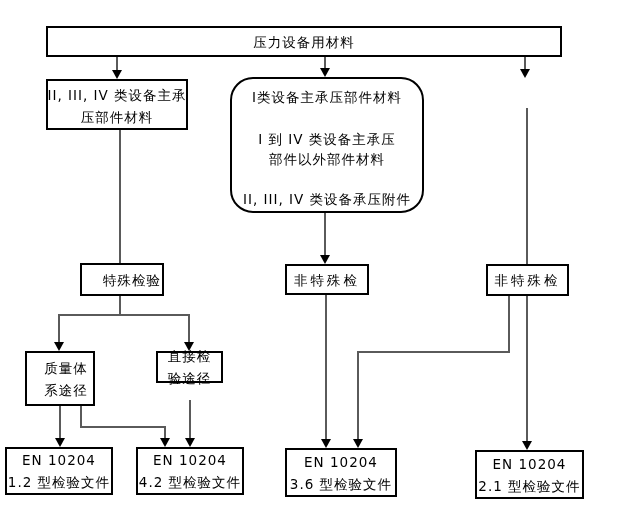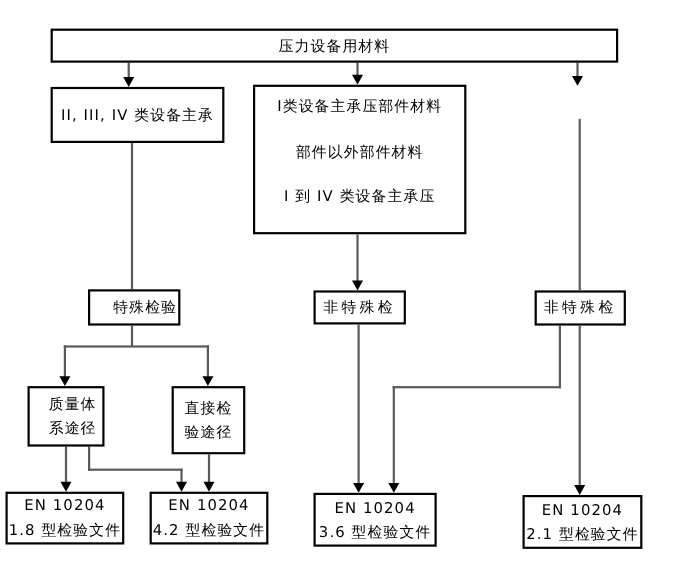--- a/index.html
+++ b/index.html
@@ -14,30 +14,30 @@
   
   .arw{position:absolute;width:0;height:0;
     border-left:5px solid transparent;border-right:5px solid transparent;
     border-top:9px solid #000;}
   
   .node{position:absolute;box-sizing:border-box;background:#fff;border:2px solid #000;
     display:flex;flex-direction:column;align-items:center;justify-content:center;
     text-align:center;font-size:13.5px;line-height:20px;letter-spacing:1px;}
   .node .ln{white-space:nowrap;}
   #n-root   {left:46px;  top:26px;  width:516px; height:31px;}
-  #n-a      {left:46px;  top:79px;  width:158px; height:51px; line-height:22px;}
-  #n-b      {left:230px; top:77px;  width:194px; height:136px; justify-content:flex-start; padding-top:8px;}
+  #n-a      {left:46px;  top:79px;  width:142px; height:51px; line-height:22px;justify-content:flex-end;}
+  #n-b      {left:230px; top:77px;  width:194px; height:136px; justify-content:flex-start; padding-top:8px;border-radius:23px;}
   #n-b .ln0 {margin-bottom:22px;}
   #n-b .ln2 {margin-bottom:20px;}
   #n-c      {left:458px; top:78px;  width:140px; height:31px;}
   #n-special{left:80px;  top:263px; width:84px;  height:33px;padding-left:20px;}
   #n-nsmid  {left:285px; top:264px; width:84px;  height:31px; letter-spacing:3px;}
   #n-nsright{left:486px; top:264px; width:83px;  height:32px; letter-spacing:3px;}
   #n-qms    {left:25px;  top:351px; width:70px;  height:55px; line-height:22px;padding-left:12px;}
-  #n-direct {left:156px; top:351px; width:67px;  height:62px; line-height:22px;}
+  #n-direct {left:156px; top:351px; width:67px;  height:32px; line-height:22px;}
   #n-en31   {left:5px;   top:447px; width:108px; height:48px; line-height:22px;}
   #n-en32   {left:136px; top:447px; width:108px; height:48px; line-height:22px;}
   #n-en22   {left:285px; top:448px; width:112px; height:49px; line-height:22px;}
   #n-en21   {left:475px; top:450px; width:109px; height:49px; line-height:22px;}
 </style>
 </head>
 <body>
 
 <div class="canvas">
 
@@ -79,26 +79,28 @@
   <div class="arw" style="left:353px;top:439px;"></div>
   <div class="lv" style="left:526px;top:296px;height:147px;"></div>
   <div class="arw" style="left:522px;top:441px;"></div>
 
   <div class="node" id="n-root">
     <div class="ln">压力设备用材料</div>
   </div>
 
   <div class="node" id="n-a">
     <div class="ln">II, III, IV 类设备主承</div>
+    <div class="ln">压部件材料</div>
   </div>
 
   <div class="node" id="n-b">
     <div class="ln ln0">I类设备主承压部件材料</div>
+    <div class="ln ln1">I 到 IV 类设备主承压</div>
     <div class="ln ln2">部件以外部件材料</div>
-    <div class="ln ln1">I 到 IV 类设备主承压</div>
+    <div class="ln ln3">II, III, IV 类设备承压附件</div>
   </div>
 
 
   <div class="node" id="n-special">
     <div class="ln">特殊检验</div>
   </div>
 
   <div class="node" id="n-nsmid">
     <div class="ln">非特殊检</div>
   </div>
@@ -112,21 +114,21 @@
     <div class="ln">系途径</div>
   </div>
 
   <div class="node" id="n-direct">
     <div class="ln">直接检</div>
     <div class="ln">验途径</div>
   </div>
 
   <div class="node" id="n-en31">
     <div class="ln">EN 10204</div>
-    <div class="ln">1.8 型检验文件</div>
+    <div class="ln">1.2 型检验文件</div>
   </div>
 
   <div class="node" id="n-en32">
     <div class="ln">EN 10204</div>
     <div class="ln">4.2 型检验文件</div>
   </div>
 
   <div class="node" id="n-en22">
     <div class="ln">EN 10204</div>
     <div class="ln">3.6 型检验文件</div>

